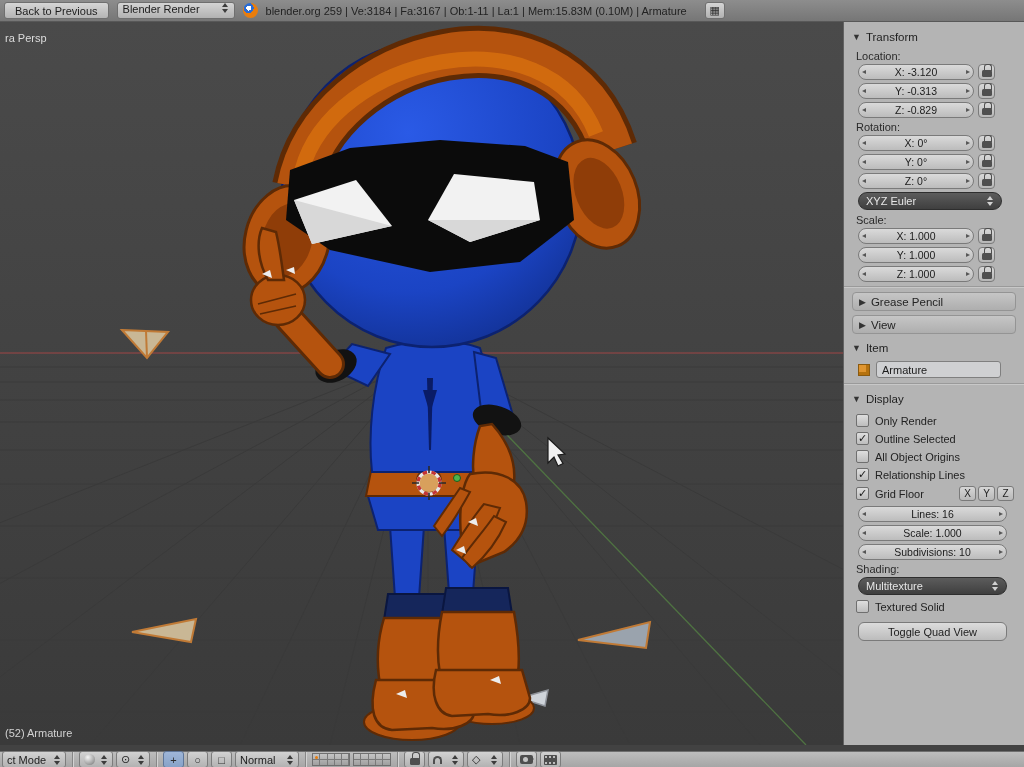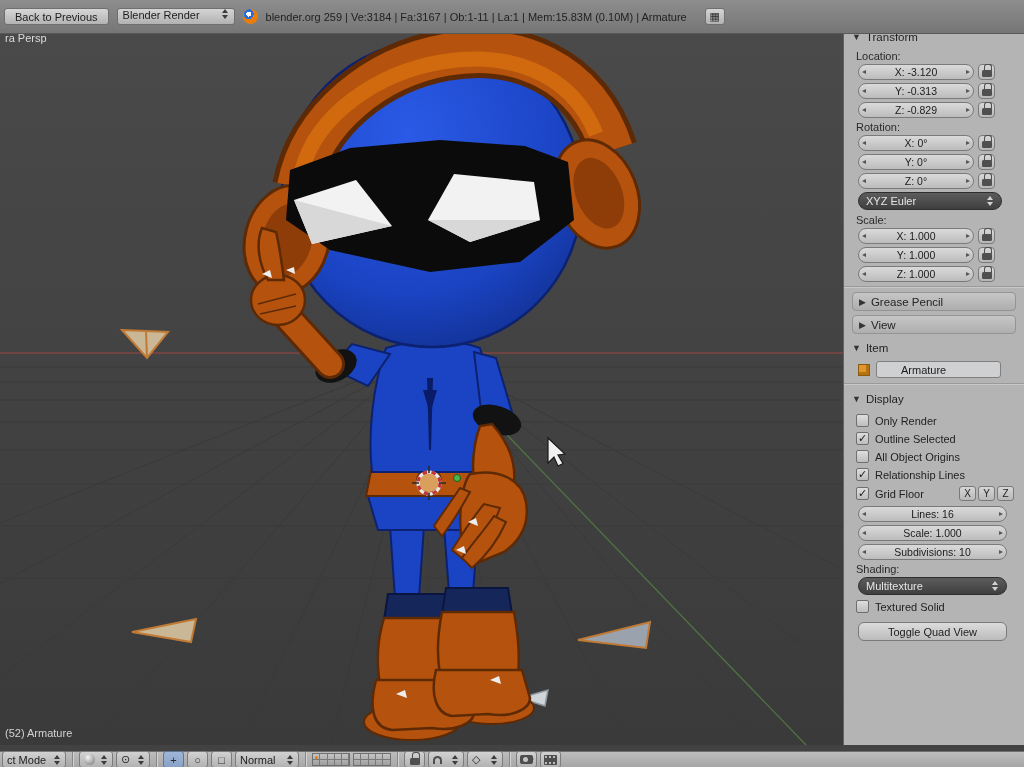--- a/index.html
+++ b/index.html
@@ -5,21 +5,21 @@
   :root{
     --char_blue:#1b44c4; --char_blue_dark:#0c2270;
     --char_orange:#b5530e; --char_orange_dark:#5e2a05;
     --panel_bg:#b4b4b4; --viewport_bg:#424242; --accent_orange:#e87d0d;
   }
   *{box-sizing:border-box;margin:0;padding:0;font-family:"Liberation Sans","DejaVu Sans",sans-serif}
   html,body{width:1024px;height:767px;overflow:hidden;background:#333}
   #app{position:relative;width:1024px;height:767px;background:var(--viewport_bg)}
 
   
-  #topbar{position:absolute;top:0;left:0;right:0;height:34px;background:linear-gradient(#8d8d8d,#767676);
+  #topbar{position:absolute;top:0;left:0;right:0;height:22px;background:linear-gradient(#8d8d8d,#767676);
     border-bottom:1px solid #585858;display:flex;align-items:center;gap:8px;padding:0 4px;z-index:5}
   #backbtn{height:17px;padding:0 10px;font-size:11px;color:#1c1c1c;border:1px solid #6f6f6f;border-radius:3px;
     background:linear-gradient(#d6d6d6,#b4b4b4)}
   .dd-light{height:17px;border:1px solid #6f6f6f;border-radius:3px;background:linear-gradient(#d4d4d4,#b2b2b2);
     display:flex;gap:5px;padding:0 5px;font-size:11px;color:#1c1c1c}
   #enginedd{width:118px}
   .updown{width:8px;display:inline-flex;flex-direction:column;align-items:center;margin-left:auto;color:#3c3c3c}
   .updown::before{content:"";width:0;height:0;border-left:3.5px solid transparent;border-right:3.5px solid transparent;
     border-bottom:4px solid currentColor;margin-bottom:2px}
   .updown::after{content:"";width:0;height:0;border-left:3.5px solid transparent;border-right:3.5px solid transparent;
@@ -70,21 +70,21 @@
     background:linear-gradient(#dedede,#bdbdbd);display:inline-flex;align-items:center;justify-content:center;
     font-size:11px;color:#161616}
   .cb.checked::after{content:"✓";font-weight:bold;margin-top:-1px}
   .axes{display:flex;gap:2px;margin-left:auto;margin-right:2px}
   .axisbtn{width:17px;height:15px;font-size:10px;border:1px solid #7a7a7a;border-radius:3px;color:#222;
     background:linear-gradient(#d6d6d6,#b8b8b8);padding:0}
   .itemrow{display:flex;align-items:center;gap:6px;margin:3px 0 5px 6px}
   .cubeicon{flex:0 0 12px;width:12px;height:12px;background:#e0952f;border:1px solid #8a5a10;
     box-shadow:inset -3px -3px 0 #b5720f}
   .objfield{width:125px;height:17px;border:1px solid #7f7f7f;border-radius:3px;background:#cfd0d2;
-    font-size:11px;color:#1b1b1b;display:flex;align-items:center;padding:0 24px}
+    font-size:11px;color:#1b1b1b;display:flex;align-items:center;padding:0 5px}
   .btn-wide{width:149px;height:19px;margin:4px 0 4px 6px;border:1px solid #7a7a7a;border-radius:6px;
     background:linear-gradient(#dcdcdc,#bcbcbc);font-size:11px;color:#1c1c1c}
 
   
   #bottombar{position:absolute;bottom:0;left:0;right:0;height:16px;background:linear-gradient(#bdbdbd,#a6a6a6);
     border-top:1px solid #6f6f6f;display:flex;align-items:center;gap:3px;padding:0 2px;z-index:5}
   .dd-sm{height:17px;border:1px solid #7c7c7c;border-radius:3px;background:linear-gradient(#d2d2d2,#b2b2b2);
     display:flex;align-items:center;gap:4px;padding:0 4px;font-size:11px;color:#1d1d1d}
   .ibtn{width:21px;height:17px;border:1px solid #7c7c7c;border-radius:3px;flex:0 0 auto;
     background:linear-gradient(#d2d2d2,#b2b2b2);display:flex;align-items:center;justify-content:center;

